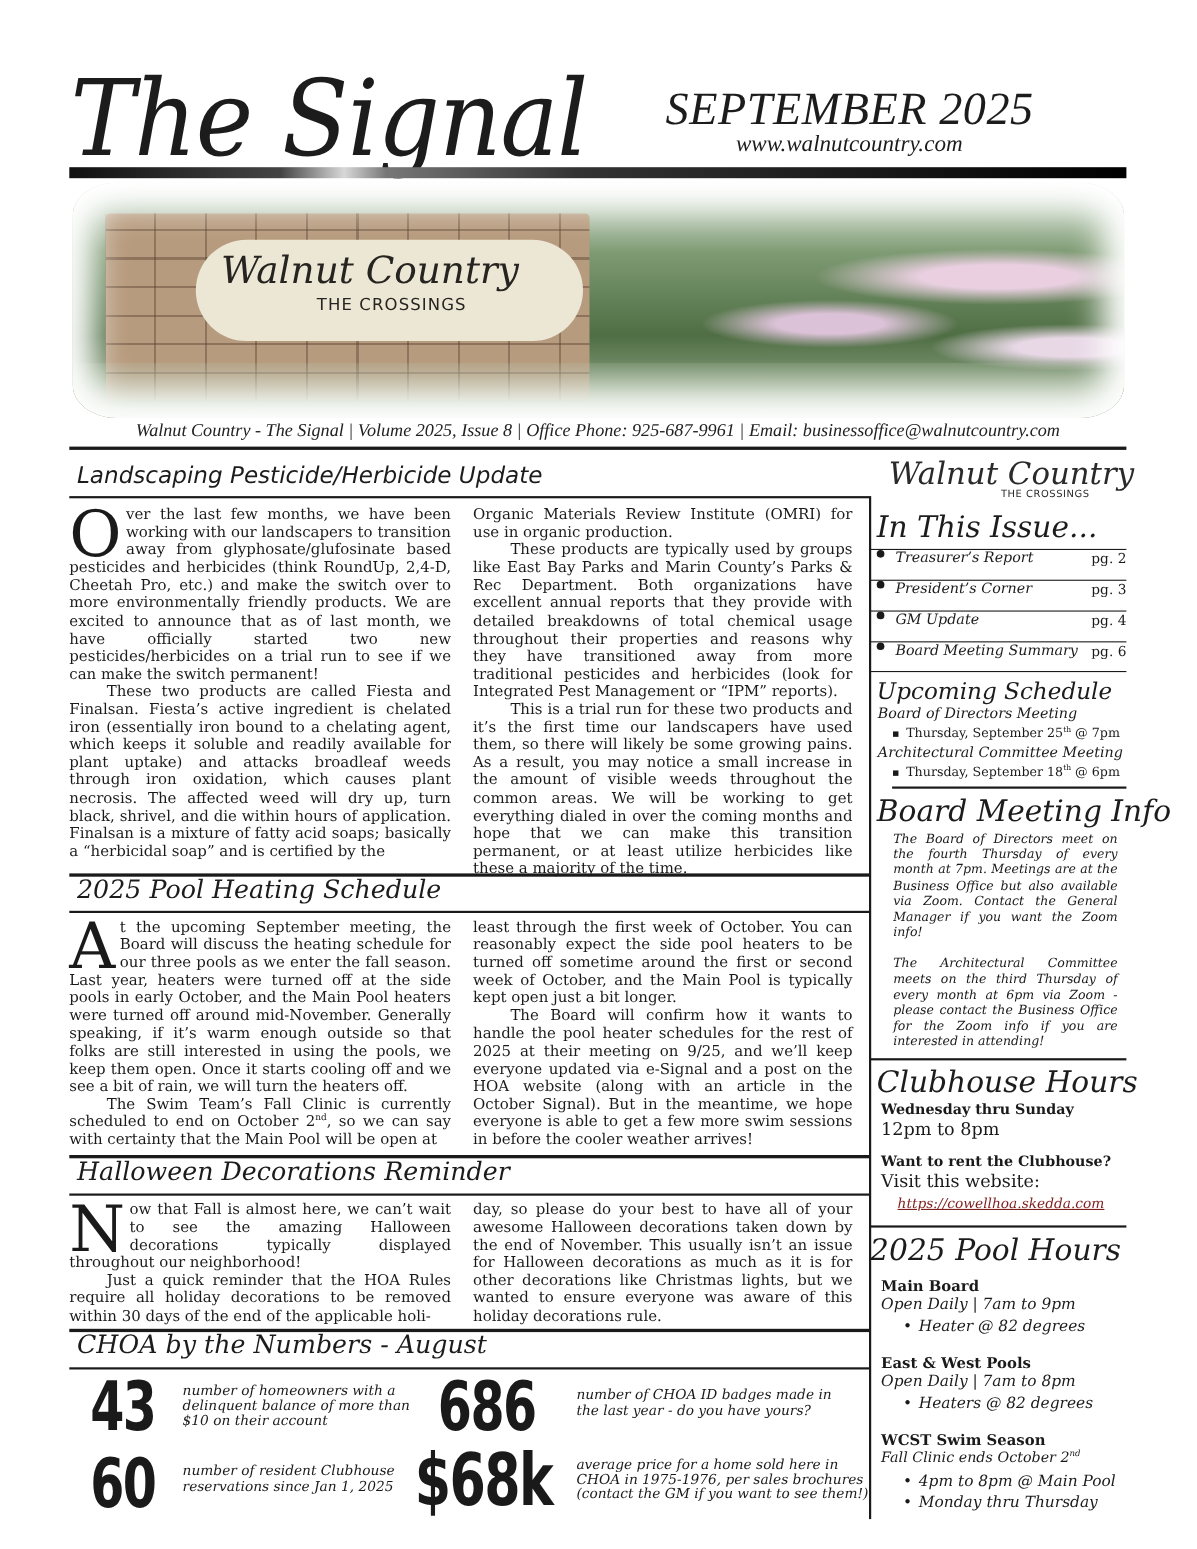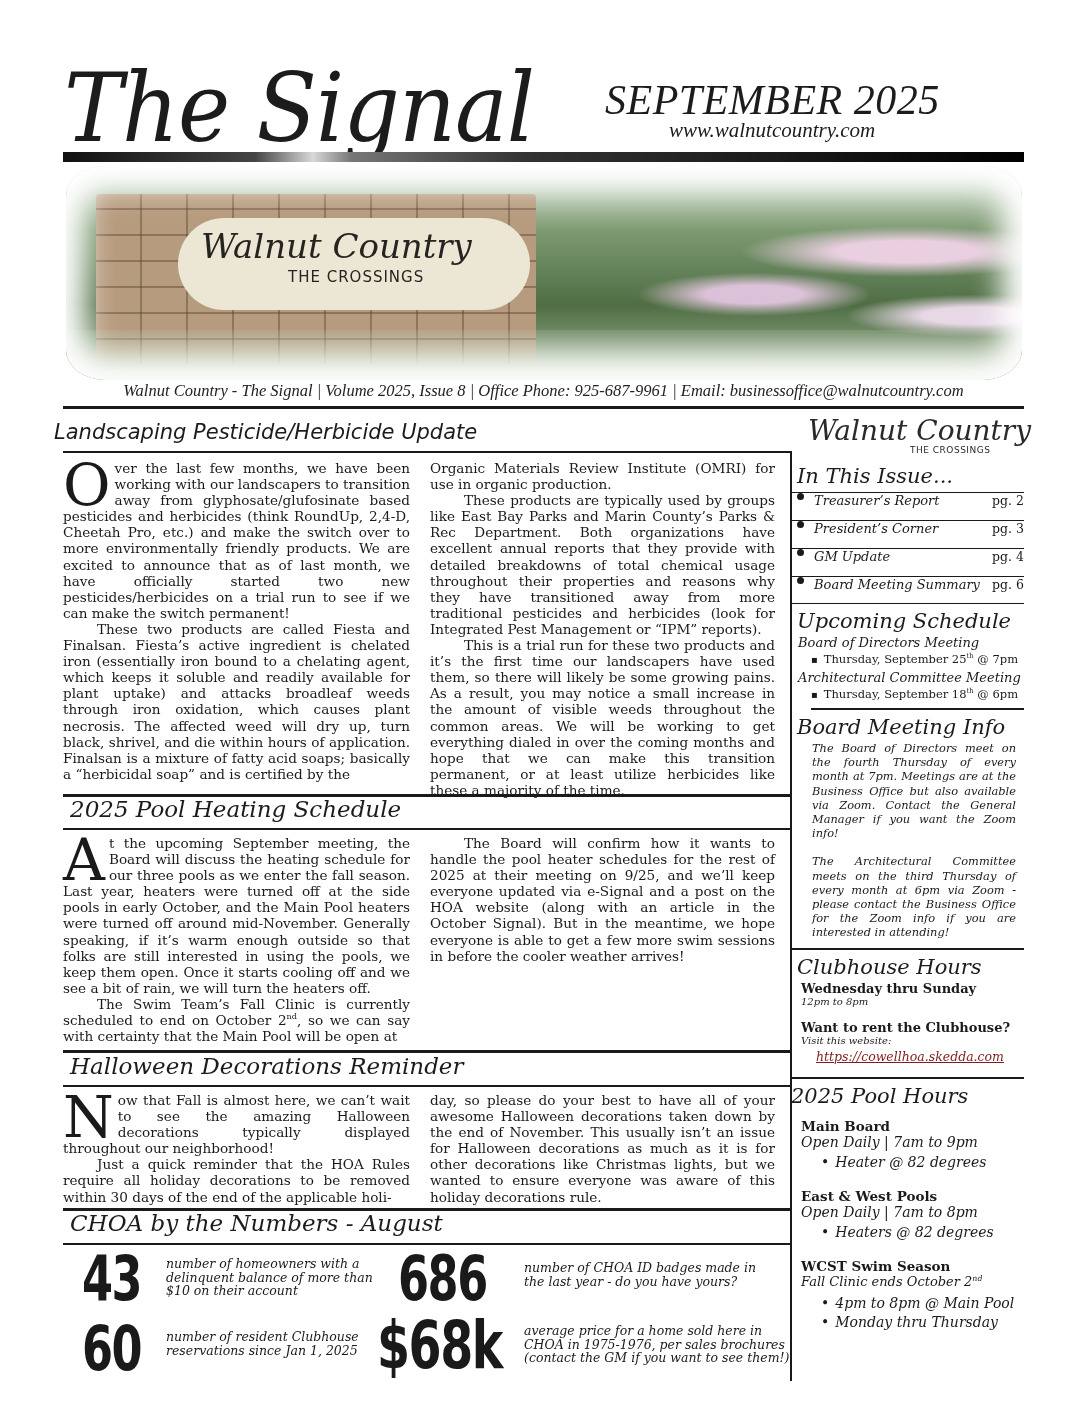--- a/index.html
+++ b/index.html
@@ -21,48 +21,48 @@
   .stone-wall::after { content: ""; position: absolute; inset: 0; background: repeating-linear-gradient(90deg, transparent 0 44px, rgba(80,60,45,0.4) 44px 46px); }
   .sign-panel { position: absolute; left: 112px; top: 52px; width: 352px; height: 92px; background: #ece6d4; border-radius: 46px; z-index: 2; }
   .sign-main { position: absolute; left: 135px; top: 60px; font-family: "DejaVu Serif", serif; font-style: italic; font-size: 34px; color: #262420; z-index: 3; }
   .sign-sub { position: absolute; left: 222px; top: 102px; font-family: "DejaVu Sans", sans-serif; font-size: 15px; letter-spacing: 1px; color: #262420; z-index: 3; }
   .grass { position: absolute; left: 0; right: 0; bottom: 0; height: 50px; background: linear-gradient(180deg, rgba(180,195,170,0.2), #c7d4c0); }
 
   .info-strip { position: absolute; left: 63px; top: 381px; width: 961px; text-align: center; font-family: "Liberation Serif", serif; font-style: italic; font-size: 16.5px; color: #222; white-space: nowrap; }
   .rule { position: absolute; background: #1a1a1a; }
 
   .section-title { position: absolute; font-family: "DejaVu Serif", serif; font-style: italic; color: #1c1c1c; white-space: nowrap; }
-  .st-landscape { left: 54px; top: 420px; font-size: 21px; font-family: "DejaVu Sans", sans-serif; }
+  .st-landscape { left: 70px; top: 420px; font-size: 21px; font-family: "DejaVu Sans", sans-serif; }
   .st-pool { left: 70px; top: 796px; font-size: 23px; }
   .st-halloween { left: 70px; top: 1053px; font-size: 23px; }
   .st-numbers { left: 70px; top: 1210px; font-size: 23px; }
 
   .brand-small { position: absolute; left: 808px; top: 414px; font-family: "DejaVu Serif", serif; font-style: italic; font-size: 28px; color: #2a2a2a; }
   .brand-small-sub { position: absolute; left: 910px; top: 445px; font-family: "DejaVu Sans", sans-serif; font-size: 9px; color: #2a2a2a; letter-spacing: 0.5px; }
 
   .col { position: absolute; font-family: "DejaVu Serif", serif; font-size: 13.6px; line-height: 16.1px; text-align: justify; color: #1a1a1a; }
   .col p { margin: 0; }
   .col .indent { text-indent: 34px; }
   .dropcap { float: left; font-size: 58px; line-height: 46px; margin: 2px 4px 0 0; font-family: "DejaVu Serif", serif; }
   sup { font-size: 0.6em; line-height: 0; }
 
   .sidebar { position: absolute; left: 791px; top: 452px; width: 233px; }
-  .sb-title { font-family: "DejaVu Serif", serif; font-style: italic; font-size: 21px; color: #1c1c1c; white-space: nowrap; }
+  .sb-title { font-family: "DejaVu Serif", serif; font-style: italic; font-size: 27px; color: #1c1c1c; white-space: nowrap; }
   .issue-row { display: flex; height: 28px; border-top: 1.5px solid #1a1a1a; font-size: 13px; padding-left: 6px; }
   .issue-row .dot { width: 7px; height: 7px; border-radius: 50%; background: #1a1a1a; margin-right: 10px; flex: none; }
   .issue-row .item-label { font-style: italic; flex: 1; white-space: nowrap; }
   .issue-row .item-page { font-size: 12.5px; white-space: nowrap; }
 
   .sched-head { font-style: italic; font-size: 13px; margin-left: 7px; white-space: nowrap; }
   .sched-item { font-size: 11.5px; margin-left: 20px; white-space: nowrap; }
   .sched-item::before { content: "\25AA"; font-size: 10px; margin-right: 6px; }
 
   .bm-text { font-style: italic; font-size: 11.4px; line-height: 14.2px; text-align: justify; margin: 2px 8px 0 21px; }
   .ch-bold { font-weight: bold; font-size: 13px; margin-left: 10px; }
-  .ch-ital { font-style: italic; font-size: 10px; margin-left: 10px; }
+  .ch-ital { font-size: 16px; margin-left: 10px; }
   .ch-link { font-style: italic; font-size: 12.5px; margin-left: 25px; text-decoration: underline; color: #7f1d1d; }
 
   .ph-bold { font-weight: bold; font-size: 13.5px; margin-left: 10px; }
   .ph-ital { font-style: italic; font-size: 14px; margin-left: 10px; }
   .ph-bullet { font-style: italic; font-size: 14px; margin-left: 30px; white-space: nowrap; }
   .ph-bullet::before { content: "\2022"; margin-right: 6px; }
 
   .big-num { position: absolute; font-family: "DejaVu Sans", sans-serif; font-weight: bold; color: #1a1a1a; transform: scaleX(0.72); transform-origin: left top; letter-spacing: -2px; }
   .num-desc { position: absolute; font-family: "DejaVu Serif", serif; font-style: italic; font-size: 12.5px; line-height: 13.5px; color: #1a1a1a; }
 </style>
@@ -105,20 +105,21 @@
 
 <div class="rule" style="left:63px; top:794px; width:727px; height:2.5px;"></div>
 <div class="section-title st-pool">2025 Pool Heating Schedule</div>
 <div class="rule" style="left:63px; top:828px; width:727px; height:2px;"></div>
 <div class="col" style="left:63px; top:835px; width:347px;">
   <span class="dropcap">A</span>
   <p>t the upcoming September meeting, the Board will discuss the heating schedule for our three pools as we enter the fall season. Last year, heaters were turned off at the side pools in early October, and the Main Pool heaters were turned off around mid-November. Generally speaking, if it’s warm enough outside so that folks are still interested in using the pools, we keep them open. Once it starts cooling off and we see a bit of rain, we will turn the heaters off.</p>
   <p class="indent"><span>The Swim Team’s Fall Clinic is currently scheduled to end on October 2</span><sup>nd</sup><span>, so we can say with certainty that the Main Pool will be open at</span></p>
 </div>
 <div class="col" style="left:430px; top:835px; width:345px;">
+  <p>least through the first week of October. You can reasonably expect the side pool heaters to be turned off sometime around the first or second week of October, and the Main Pool is typically kept open just a bit longer.</p>
   <p class="indent">The Board will confirm how it wants to handle the pool heater schedules for the rest of 2025 at their meeting on 9/25, and we’ll keep everyone updated via e-Signal and a post on the HOA website (along with an article in the October Signal). But in the meantime, we hope everyone is able to get a few more swim sessions in before the cooler weather arrives!</p>
 </div>
 
 <div class="rule" style="left:63px; top:1050px; width:727px; height:2.5px;"></div>
 <div class="section-title st-halloween">Halloween Decorations Reminder</div>
 <div class="rule" style="left:63px; top:1085px; width:727px; height:2px;"></div>
 <div class="col" style="left:63px; top:1092px; width:347px;">
   <span class="dropcap">N</span>
   <p>ow that Fall is almost here, we can’t wait to see the amazing Halloween decorations typically displayed throughout our neighborhood!</p>
   <p class="indent">Just a quick reminder that the HOA Rules require all holiday decorations to be removed within 30 days of the end of the applicable holi-</p>

